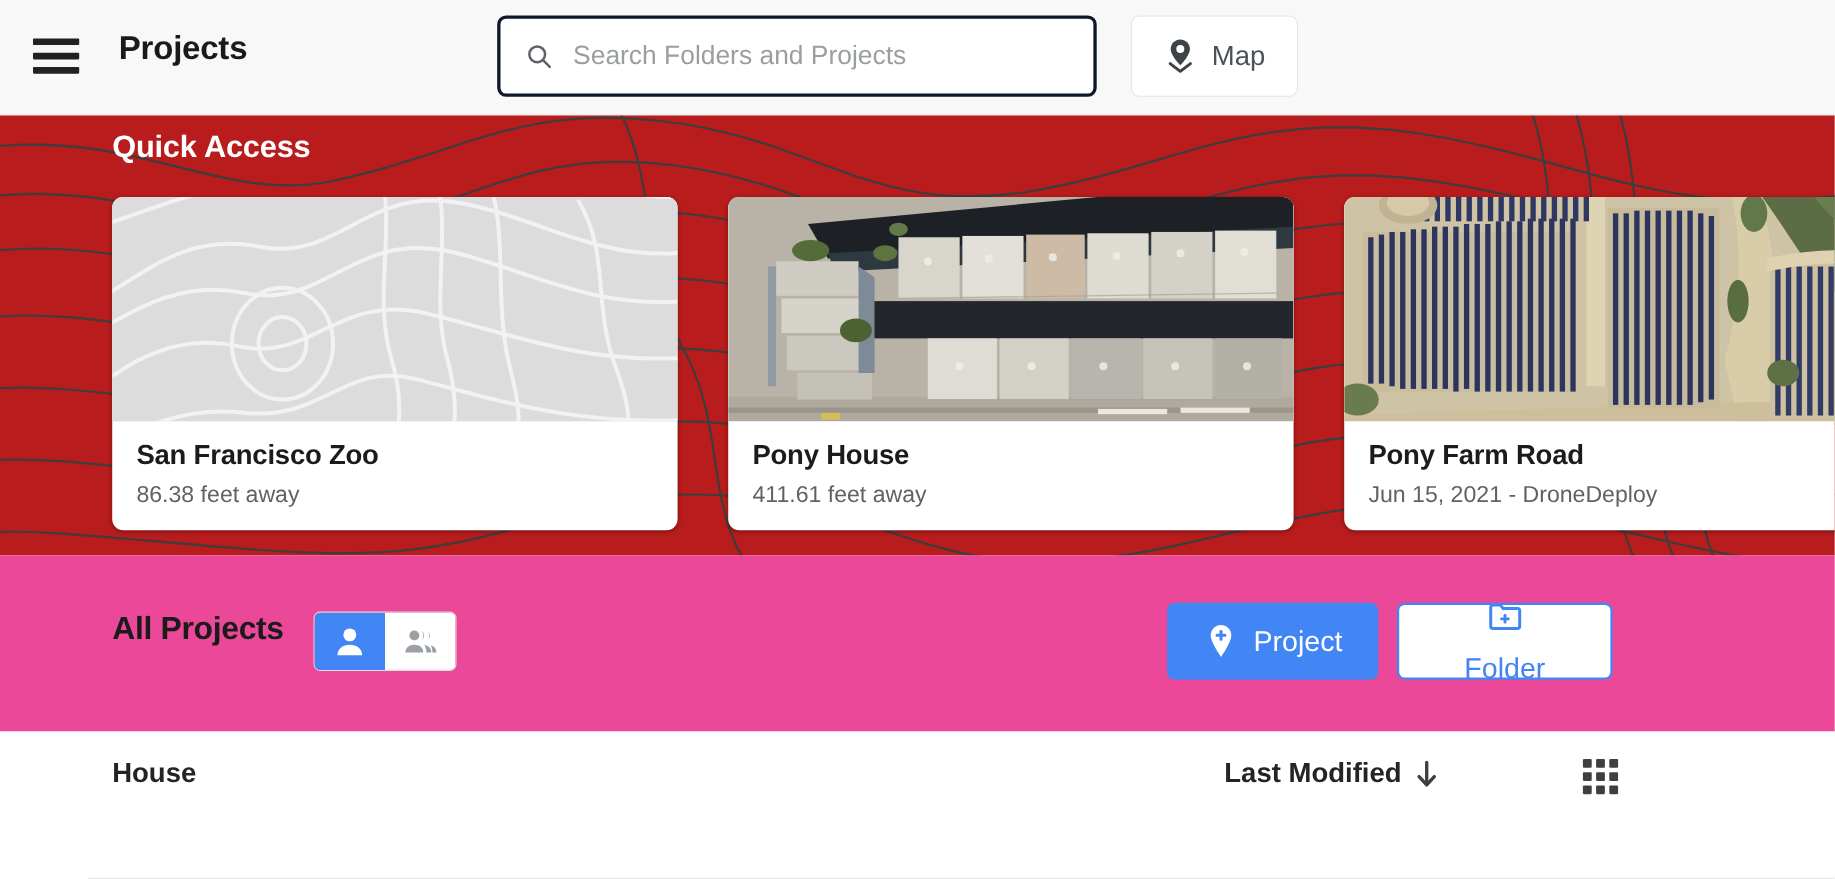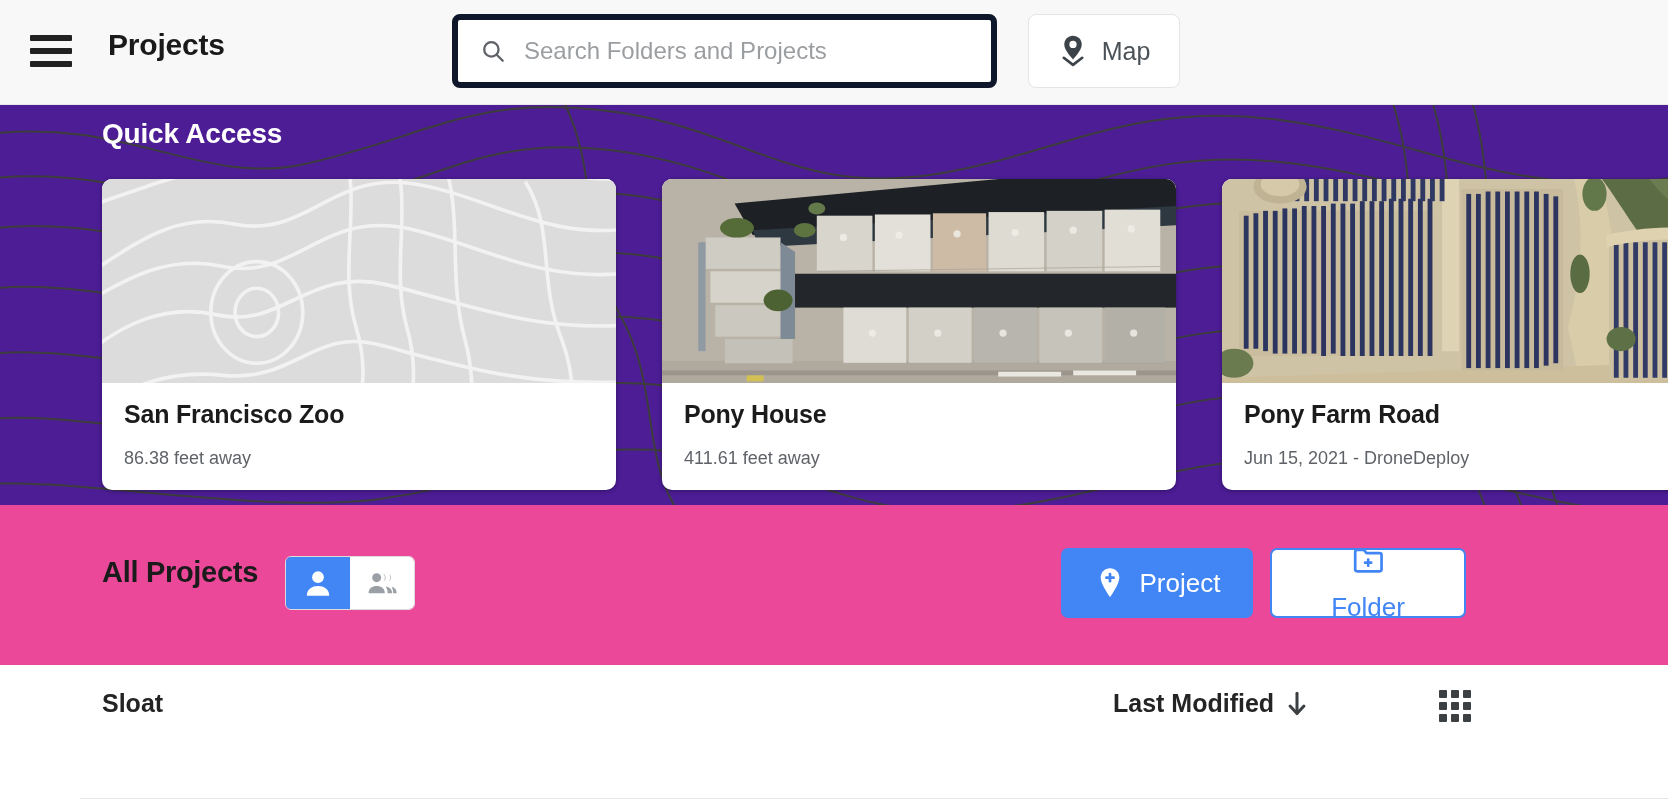--- a/index.html
+++ b/index.html
@@ -37,21 +37,21 @@
     font-size: 30px;
     font-weight: 600;
     color: #1a1a1a;
     letter-spacing: -0.2px;
   }
   .searchbox {
     position: absolute;
     left: 452px; top: 14px;
     width: 545px; height: 74px;
     background: #ffffff;
-    border: 6px solid #0f172a;
+    border: 3px solid #0f172a;
     border-radius: 8px;
     display: flex;
     align-items: center;
     padding: 0 22px;
   }
   .searchbox .srch-icon { width: 26px; height: 26px; margin-right: 18px; flex: none; }
   .searchbox input {
     border: none; outline: none; background: transparent;
     font-family: "Liberation Sans", sans-serif;
     font-size: 24px;
@@ -71,21 +71,21 @@
     gap: 14px;
     cursor: pointer;
   }
   .mapbtn .mp-icon { width: 30px; height: 34px; }
   .mapbtn .mp-label { font-size: 25px; color: #4a5157; }
 
   
   .hero {
     position: relative;
     height: 400px;
-    background: #4c1d95;
+    background: #b91c1c;
     overflow: hidden;
   }
   .hero-topo {
     position: absolute; inset: 0;
     width: 100%; height: 100%;
     opacity: 1;
   }
   .hero-inner { position: relative; z-index: 2; }
   .quick-title {
     position: absolute;
@@ -120,22 +120,22 @@
   .card-thumb svg, .card-thumb .aerial { position: absolute; inset: 0; width: 100%; height: 100%; }
   .card-body { padding: 16px 22px 20px 22px; }
   .card-name {
     font-size: 25px;
     font-weight: 700;
     color: #1b1b1b;
     letter-spacing: -0.2px;
     line-height: 1.2;
   }
   .card-sub {
-    margin-top: 19px;
-    font-size: 18px;
+    margin-top: 8px;
+    font-size: 21px;
     color: #5f6368;
     line-height: 1.2;
   }
 
   
   .aerial { display: block; }
 
   
   .projects-bar {
     position: relative;
@@ -549,21 +549,21 @@
     <svg viewBox="0 0 26 24">
       <path d="M2.6 5.4a1.6 1.6 0 0 1 1.6-1.6h5.4l2.2 2.6h10.6a1.6 1.6 0 0 1 1.6 1.6v11.6a1.6 1.6 0 0 1-1.6 1.6H4.2a1.6 1.6 0 0 1-1.6-1.6z" fill="none" stroke="#4285f4" stroke-width="2.2" stroke-linejoin="round"></path>
       <rect x="12.1" y="10.6" width="2.1" height="7" rx="0.8" fill="#4285f4"></rect>
       <rect x="9.6" y="13.1" width="7" height="2.1" rx="0.8" fill="#4285f4"></rect>
     </svg>
     <span>Folder</span>
   </button>
 </div>
 
 <div class="table-head">
-  <div class="col-name">Sloat</div>
+  <div class="col-name">House</div>
 
   <div class="col-modified">
     <span>Last Modified</span>
     <svg viewBox="0 0 14 18">
       <line x1="7" y1="1.5" x2="7" y2="15" stroke="#3c4043" stroke-width="2.1" stroke-linecap="round"></line>
       <path d="M2.2 10.4 L7 15.6 L11.8 10.4" fill="none" stroke="#3c4043" stroke-width="2.1" stroke-linecap="round" stroke-linejoin="round"></path>
     </svg>
   </div>
 
   <div class="grid-toggle">

